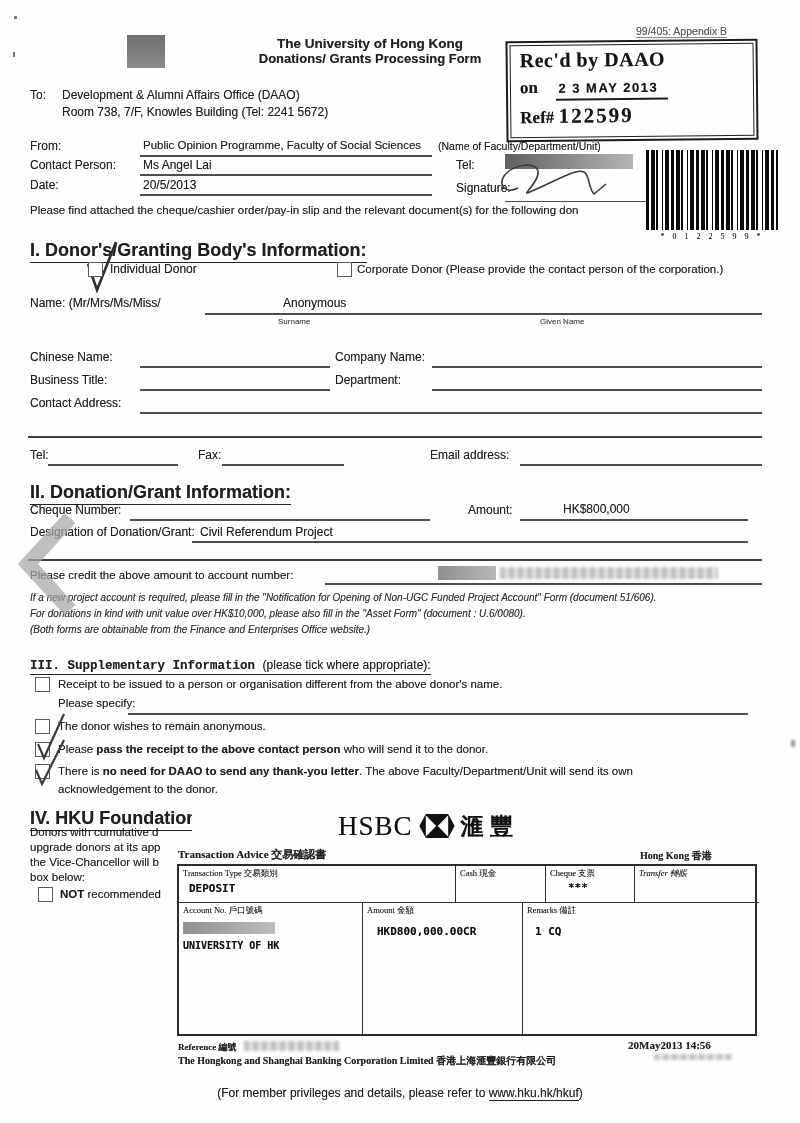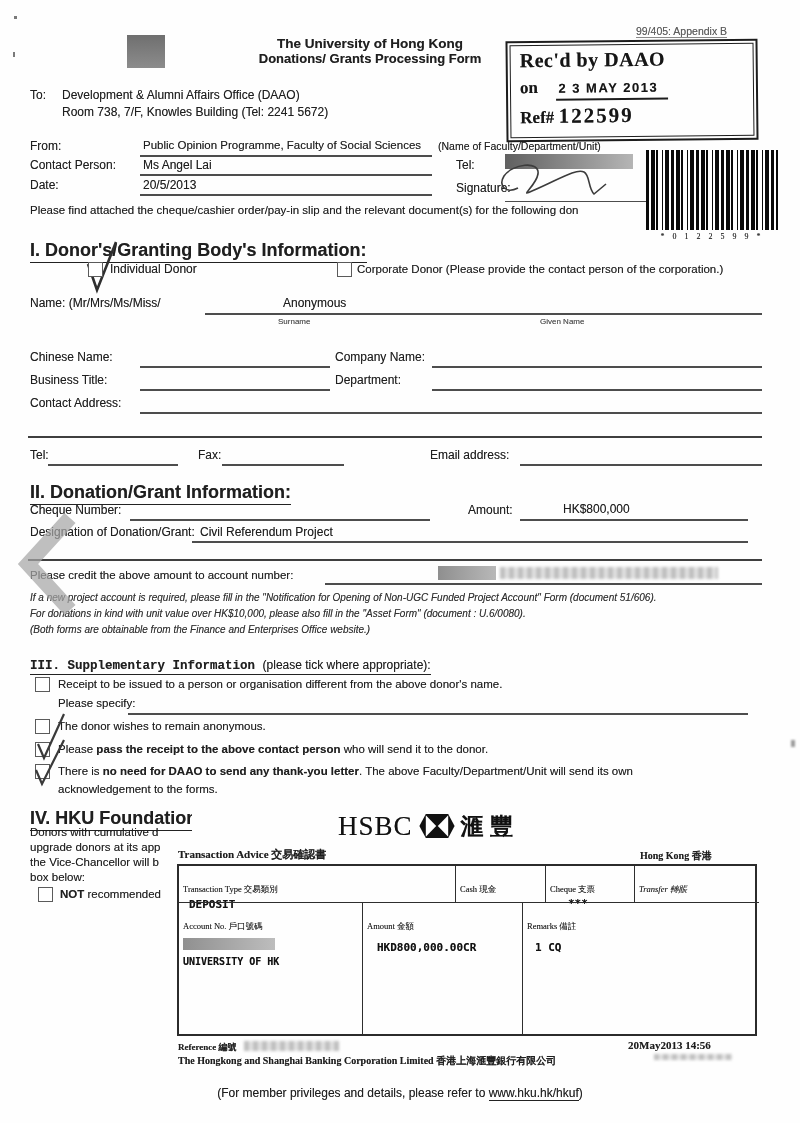--- a/index.html
+++ b/index.html
@@ -20,21 +20,21 @@
   .serif{font-family:"Liberation Serif",serif;}
   .mono{font-family:Liberation Serif, serif;}
   .redact{position:absolute;background:linear-gradient(90deg,#606060,#b5b5b5);filter:blur(.4px);}
   .blurbar{position:absolute;background:repeating-linear-gradient(90deg,#b4b4b4 0 5px,#dedede 5px 9px);
            filter:blur(1.4px);opacity:.85;}
   .stamp{position:absolute;left:506px;top:40px;width:248px;height:97px;border:2.5px solid #1d1d1d;
          transform:rotate(-.6deg);color:#161616;}
   .stamp-in{position:absolute;inset:2px;border:1.5px solid #1d1d1d;padding:3px 9px;box-sizing:border-box;}
   .rcpt-lbl{font-family:"Liberation Serif",serif;font-size:8.5px;color:#222;white-space:nowrap;}
   .rcpt-val{font-family:"DejaVu Sans Mono",monospace;font-weight:bold;font-size:11px;color:#111;white-space:nowrap;}
-  .cell{position:absolute;box-sizing:border-box;border-left:1.5px solid #2e2e2e;padding:18px 4px;}
+  .cell{position:absolute;box-sizing:border-box;border-left:1.5px solid #2e2e2e;padding:2px 4px;}
   .barcode{position:absolute;left:646px;top:150px;width:132px;height:80px;
     background:repeating-linear-gradient(90deg,#0a0a0a 0 3px,#fff 3px 5px,#0a0a0a 5px 9px,#fff 9px 10px,
     #0a0a0a 10px 12px,#fff 12px 16px,#0a0a0a 16px 17px,#fff 17px 19px,#0a0a0a 19px 23px,#fff 23px 25px);}
   svg{position:absolute;overflow:visible;}
 </style>
 </head>
 <body>
 
 <div id="page">
 
@@ -174,21 +174,21 @@
     <span>Please </span><span class="bold">pass the receipt to the above contact person</span><span> who will send it to the donor.</span>
   </div>
   <svg style="left:28px;top:712px;" width="42" height="50" viewBox="0 0 42 50">
     <path d="M10,32 L16,46 L36,2" fill="none" stroke="#3a3a3a" stroke-width="2.2"></path>
   </svg>
 
   <div class="cb" style="left:35px;top:764px;"></div>
   <div class="abs sm" style="left:58px;top:765px;white-space:nowrap;">
     <span>There is </span><span class="bold">no need for DAAO to send any thank-you letter</span><span>. The above Faculty/Department/Unit will send its own</span>
   </div>
-  <div class="abs sm" style="left:58px;top:783px;">acknowledgement to the forms.</div>
+  <div class="abs sm" style="left:58px;top:783px;">acknowledgement to the donor.</div>
   <svg style="left:24px;top:736px;" width="46" height="52" viewBox="0 0 46 52">
     <path d="M12,34 L18,48 L40,4" fill="none" stroke="#3a3a3a" stroke-width="2.2"></path>
   </svg>
 
   <div class="abs sech" style="left:30px;top:808px;">IV. HKU Foundation M</div>
   <div class="abs sm" style="left:30px;top:826px;">Donors with cumulative d</div>
   <div class="abs sm" style="left:30px;top:841px;">upgrade donors at its app</div>
   <div class="abs sm" style="left:30px;top:856px;">the Vice-Chancellor will b</div>
   <div class="abs sm" style="left:30px;top:871px;">box below:</div>
   <div class="cb" style="left:38px;top:887px;"></div>

